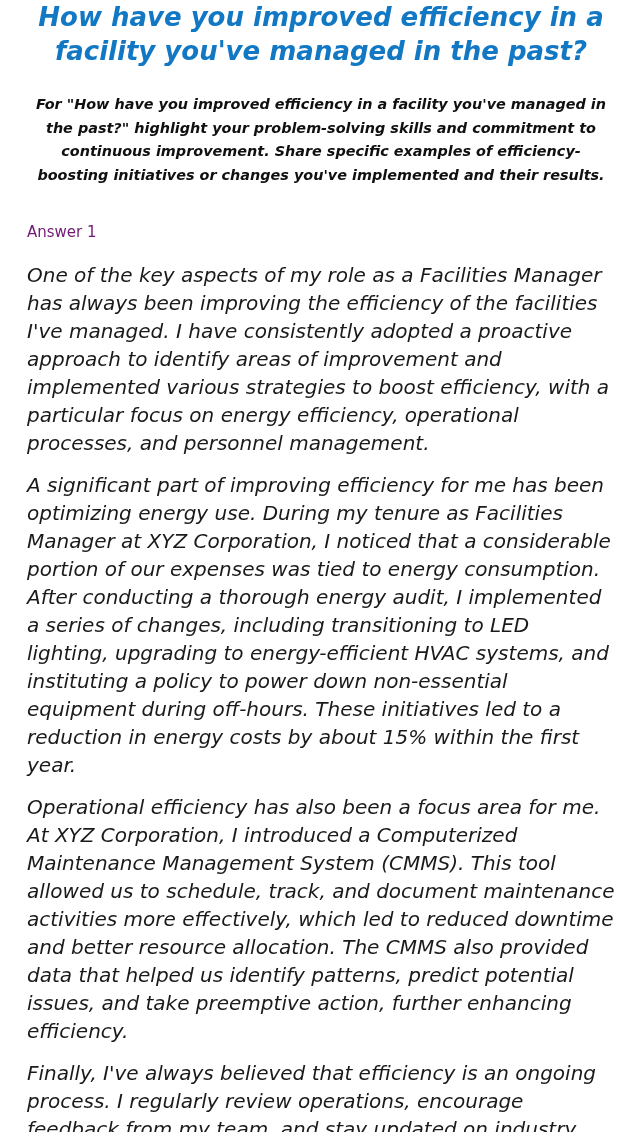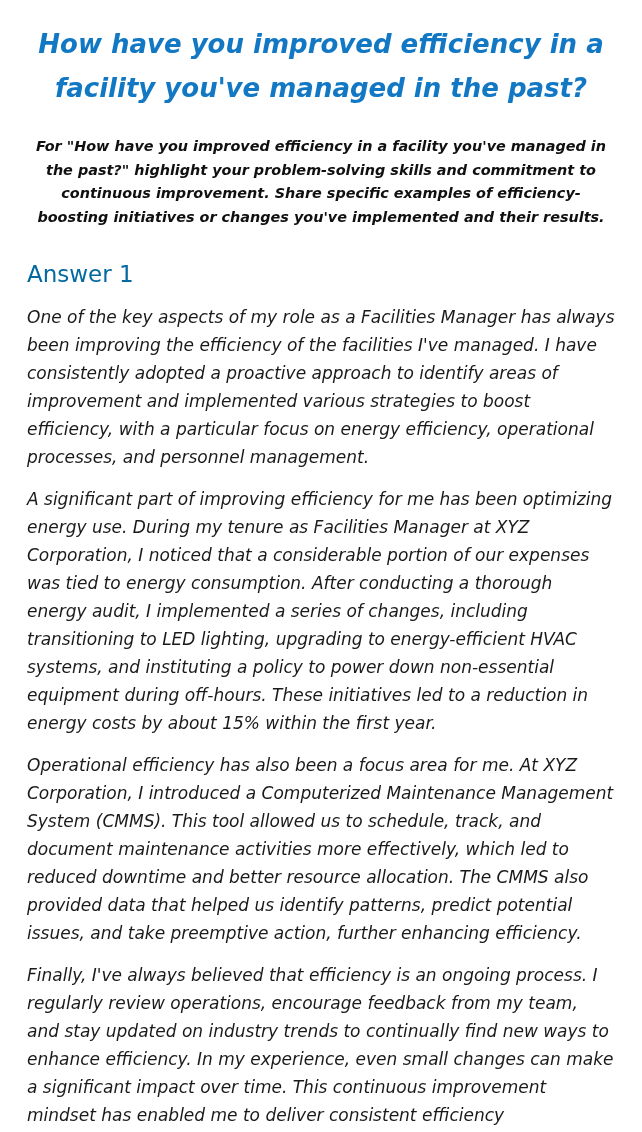--- a/index.html
+++ b/index.html
@@ -21,27 +21,26 @@
     background: #ffffff;
     position: relative;
   }
   .content {
     padding: 0 27px 0 27px;
   }
 
   
   .doc-title {
     margin: 0;
-    padding-top: 22px;
     text-align: center;
     font-family: "DejaVu Sans", sans-serif;
     font-style: italic;
     font-weight: bold;
     font-size: 26px;
-    line-height: 44px;
+    line-height: 34px;
     color: #1278c4;
     letter-spacing: 0px;
   }
 
   
   .doc-intro {
     margin: 0;
     padding-top: 25px;
     text-align: center;
     font-family: "DejaVu Sans", sans-serif;
@@ -54,36 +53,36 @@
     padding-right: 6px;
   }
 
   
   .answer-heading {
     margin: 0;
     padding-top: 30px;
     font-family: "DejaVu Sans", sans-serif;
     font-style: normal;
     font-weight: normal;
-    font-size: 23px;
+    font-size: 15px;
     line-height: 30px;
-    color: #0369a1;
+    color: #701a75;
     text-align: left;
   }
 
   
   .answer-body {
     padding-top: 14px;
   }
   .answer-body p {
     margin: 0 0 14px 0;
     font-family: "DejaVu Sans", sans-serif;
     font-style: italic;
     font-weight: normal;
-    font-size: 17px;
+    font-size: 20px;
     line-height: 28px;
     color: #1a1a1a;
     text-align: left;
   }
   .answer-body p:last-child {
     margin-bottom: 0;
   }
 </style>
 </head>
 <body>

